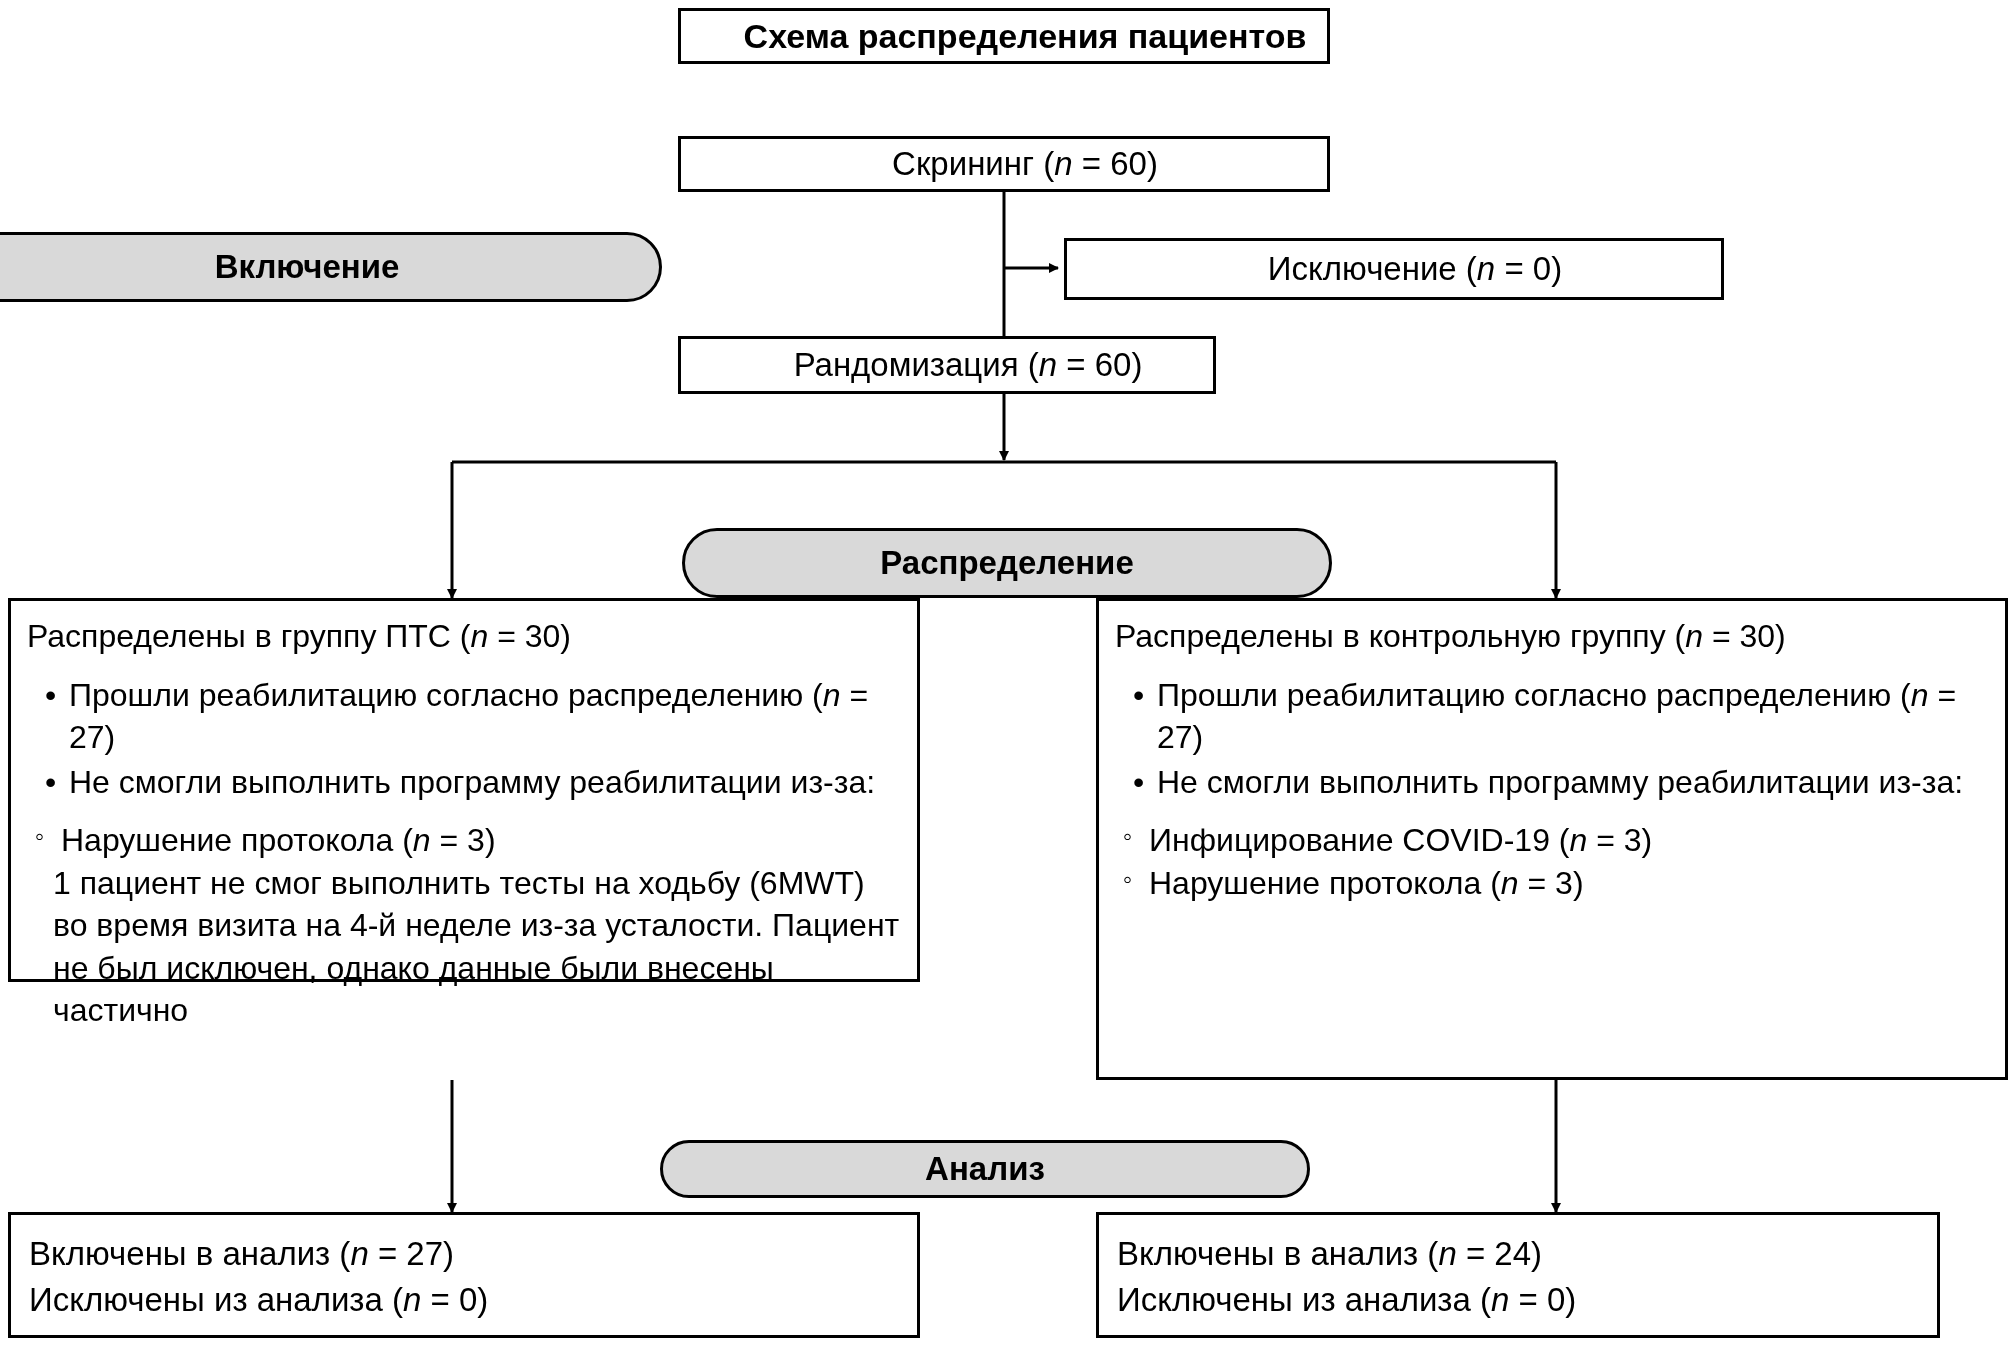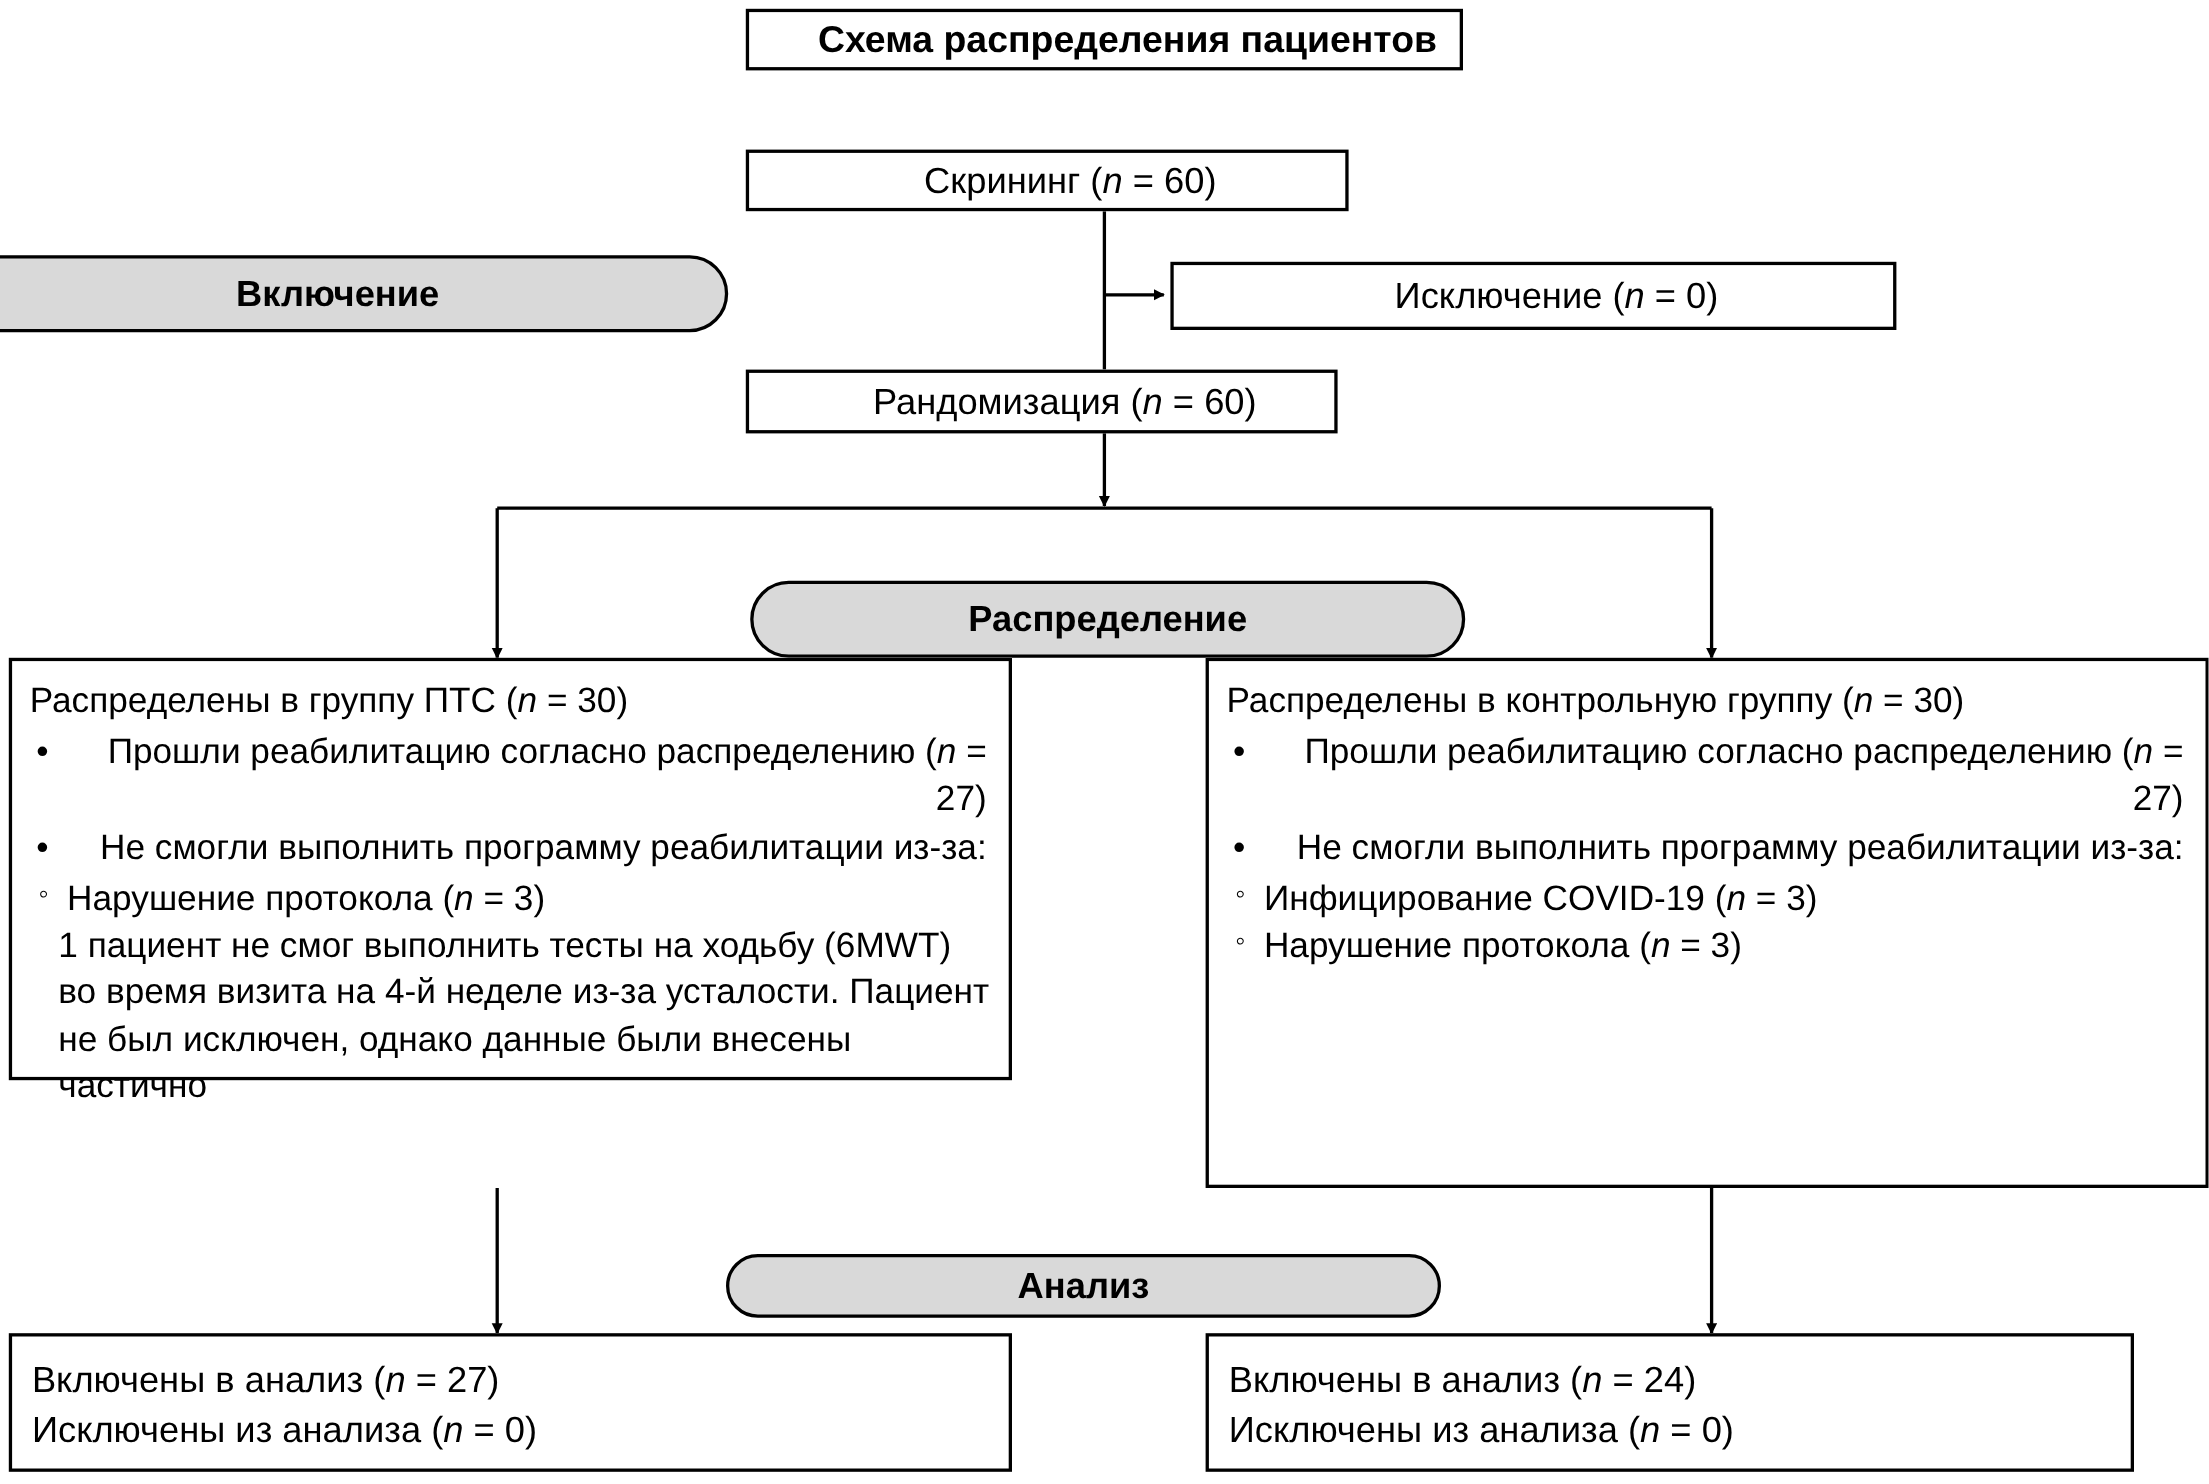--- a/index.html
+++ b/index.html
@@ -58,23 +58,22 @@
     background: #ffffff;
     padding: 14px 16px 10px 16px;
     font-size: 32px;
     line-height: 1.33;
   }
   .arm-head {
     margin: 0 0 2px 0;
   }
   ul.lvl1 {
     list-style: none;
-    margin: 4px;
+    margin: 16px;
     padding: 0;
-    text-align: right;
   }
   ul.lvl1 > li {
     position: relative;
     padding-left: 26px;
     margin-bottom: 2px;
   }
   ul.lvl1 > li::before {
     content: "\2022";
     position: absolute;
     left: 2px;
@@ -140,21 +139,21 @@
     <line x1="452" y1="462" x2="1556" y2="462" stroke="#000000" stroke-width="3"></line>
     <line x1="452" y1="462" x2="452" y2="598" stroke="#000000" stroke-width="3" marker-end="url(#arrow)"></line>
     <line x1="1556" y1="462" x2="1556" y2="598" stroke="#000000" stroke-width="3" marker-end="url(#arrow)"></line>
 
     <line x1="452" y1="1080" x2="452" y2="1212" stroke="#000000" stroke-width="3" marker-end="url(#arrow)"></line>
     <line x1="1556" y1="1080" x2="1556" y2="1212" stroke="#000000" stroke-width="3" marker-end="url(#arrow)"></line>
   </svg>
 
   <div class="box center-box title-box" style="left:678px; top:8px; width:652px; height:56px;">Схема распределения пациентов</div>
 
-  <div class="box center-box plain-box" style="left:678px; top:136px; width:548px; height:56px;">
+  <div class="box center-box plain-box" style="left:678px; top:136px; width:652px; height:56px;">
     <span>Скрининг (<i class="ital">n</i> = 60)</span>
   </div>
 
   <div class="pill" style="left:-48px; top:232px; width:710px; height:70px;">
     <span>Включение</span>
   </div>
 
   <div class="box center-box plain-box" style="left:1064px; top:238px; width:660px; height:62px;">
     <span>Исключение (<i class="ital">n</i> = 0)</span>
   </div>

